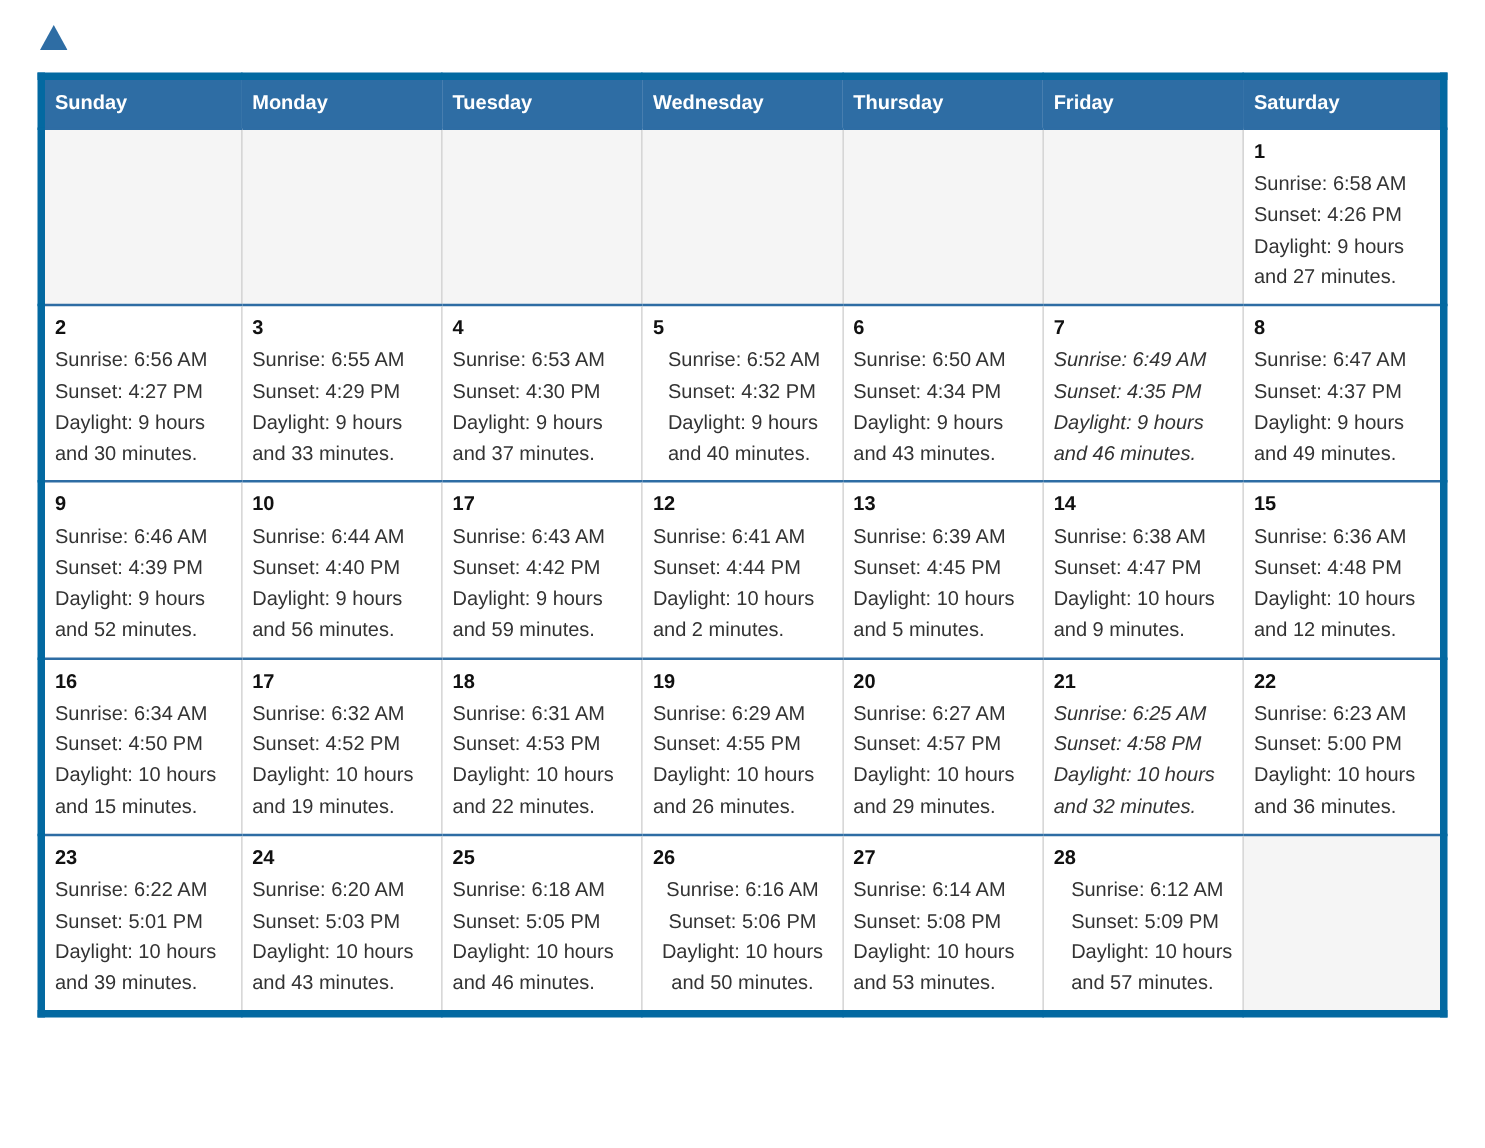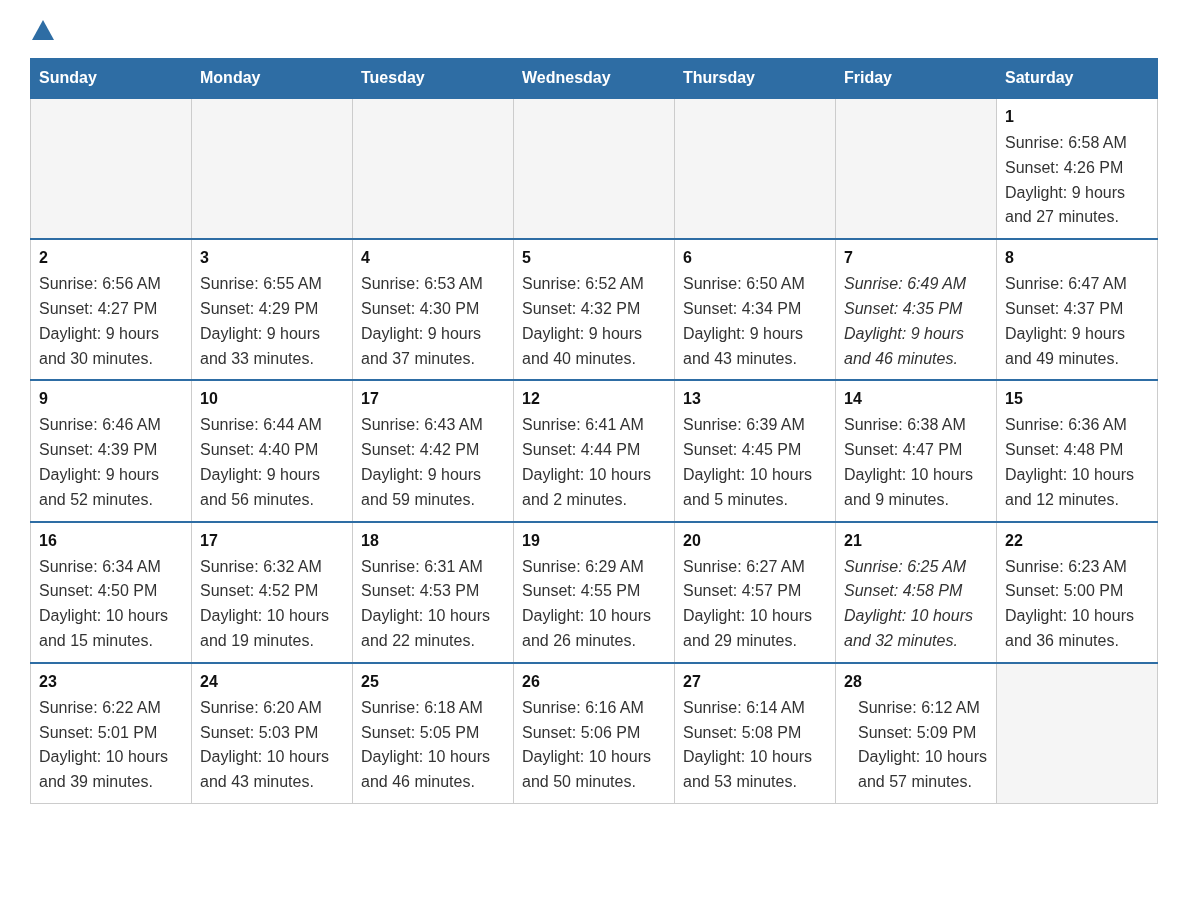--- a/index.html
+++ b/index.html
@@ -48,21 +48,21 @@
       line-height: 1.1;
     }
     .location {
       font-size: 22px;
       color: #444;
       margin-top: 4px;
     }
     .calendar {
       width: 100%;
       border-collapse: collapse;
-      border: 1px solid #0369a1;
+      border: 6px solid #0369a1;
     }
     .calendar th {
       background-color: #2e6da4;
       color: #fff;
       font-size: 16px;
       font-weight: bold;
       padding: 10px 8px;
       text-align: left;
       border: 1px solid #2e6da4;
     }
@@ -168,21 +168,21 @@
         </td>
         <td>
           <span class="day-number">4</span>
           <div class="day-info" style="white-space: pre-line;">Sunrise: 6:53 AM
 Sunset: 4:30 PM
 Daylight: 9 hours
 and 37 minutes.</div>
         </td>
         <td>
           <span class="day-number">5</span>
-          <div class="day-info" style="white-space: pre-line;">Sunrise: 6:52 AM
+          <div class="day-info" style="white-space: pre-line; margin-left: 12px;">Sunrise: 6:52 AM
 Sunset: 4:32 PM
 Daylight: 9 hours
 and 40 minutes.</div>
         </td>
         <td>
           <span class="day-number">6</span>
           <div class="day-info" style="white-space: pre-line;">Sunrise: 6:50 AM
 Sunset: 4:34 PM
 Daylight: 9 hours
 and 43 minutes.</div>
@@ -321,21 +321,21 @@
         </td>
         <td>
           <span class="day-number">25</span>
           <div class="day-info" style="white-space: pre-line;">Sunrise: 6:18 AM
 Sunset: 5:05 PM
 Daylight: 10 hours
 and 46 minutes.</div>
         </td>
         <td>
           <span class="day-number">26</span>
-          <div class="day-info" style="white-space: pre-line;">Sunrise: 6:16 AM
+          <div class="day-info" style="white-space: pre-line; text-align: center;">Sunrise: 6:16 AM
 Sunset: 5:06 PM
 Daylight: 10 hours
 and 50 minutes.</div>
         </td>
         <td>
           <span class="day-number">27</span>
           <div class="day-info" style="white-space: pre-line;">Sunrise: 6:14 AM
 Sunset: 5:08 PM
 Daylight: 10 hours
 and 53 minutes.</div>

